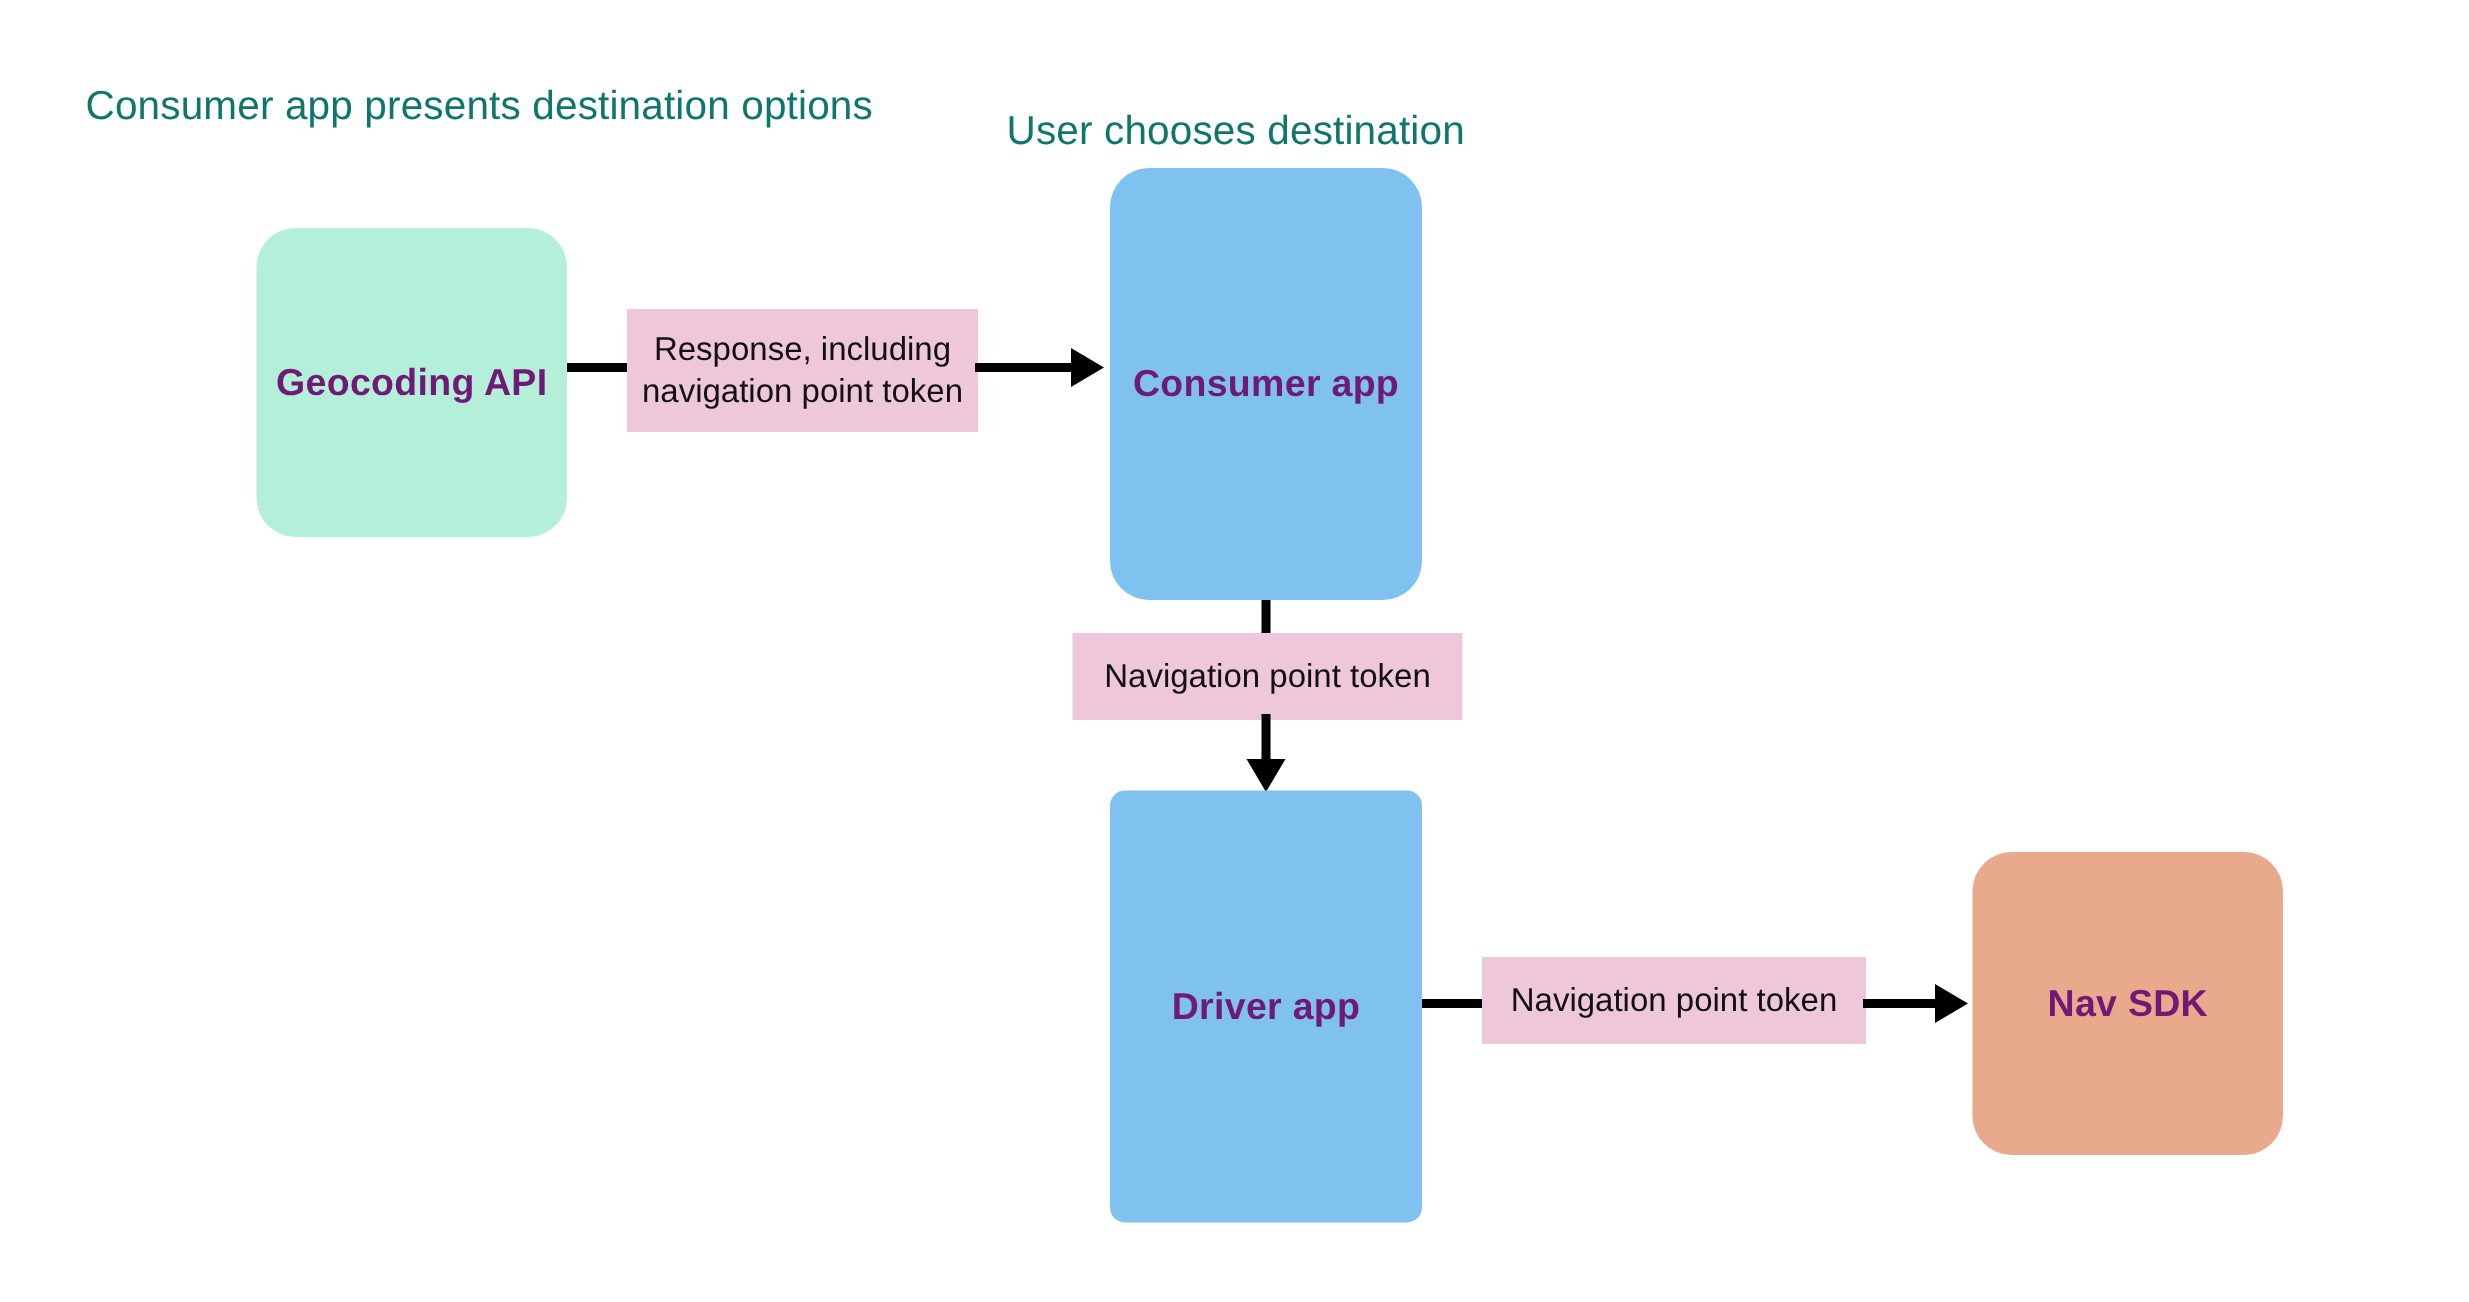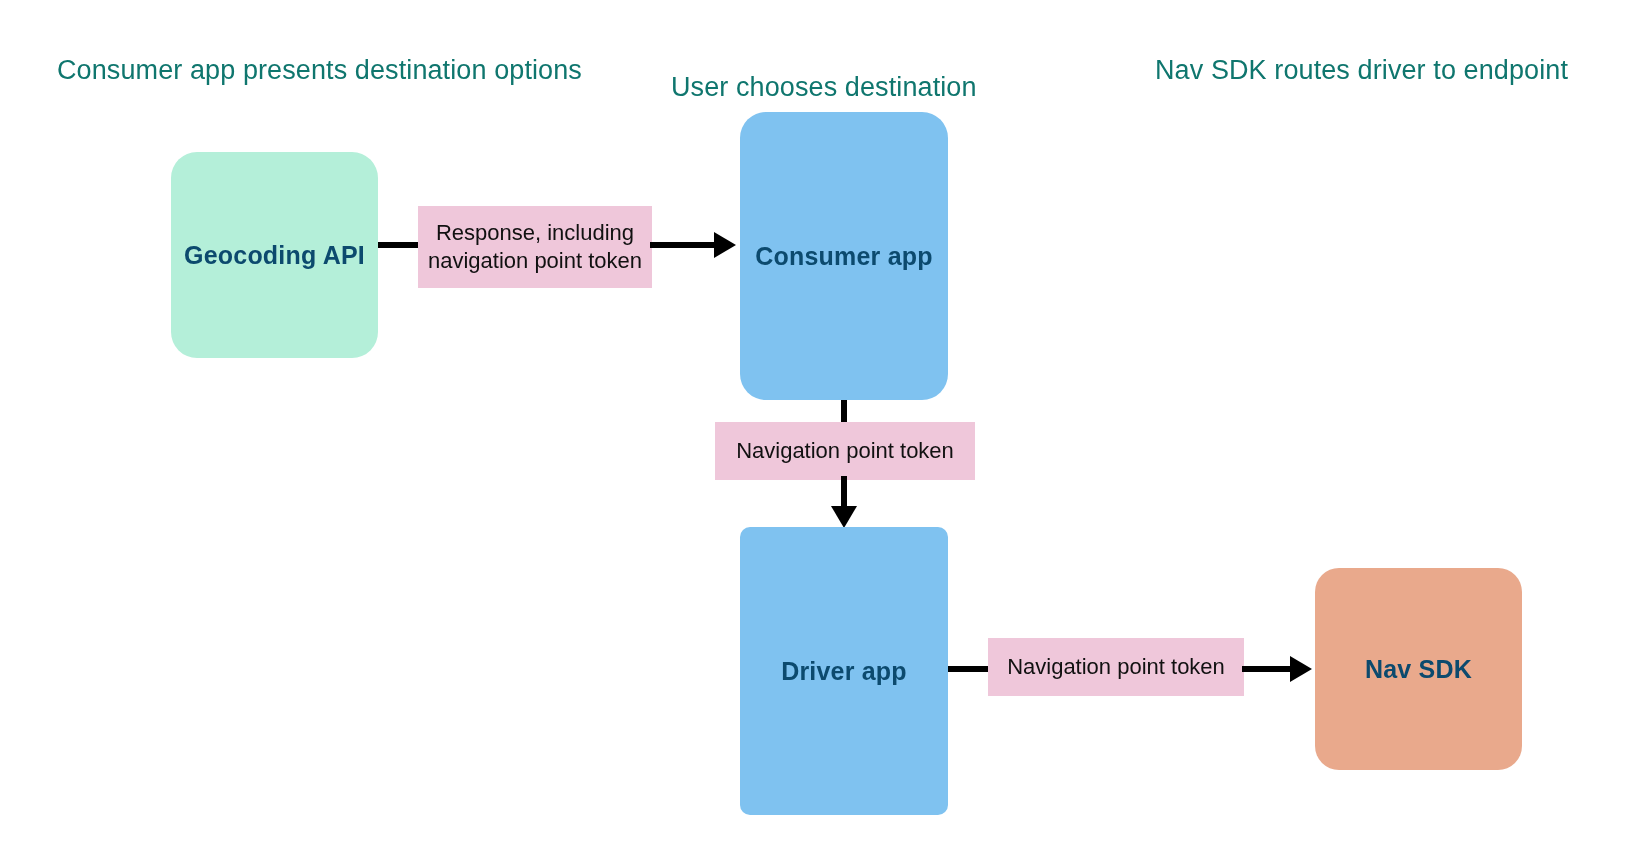--- a/index.html
+++ b/index.html
@@ -35,21 +35,21 @@
     position: absolute;
     display: flex;
     align-items: center;
     justify-content: center;
     border-radius: 26px;
     box-sizing: border-box;
   }
   .node-label {
     font-size: 25px;
     font-weight: 700;
-    color: #0c4a6e;
+    color: #701a75;
     letter-spacing: 0.2px;
     text-align: center;
     white-space: nowrap;
   }
 
   .edge-label {
     position: absolute;
     display: flex;
     align-items: center;
     justify-content: center;
@@ -89,21 +89,20 @@
 </style>
 </head>
 <body>
 
 <div id="canvas">
 
   <div class="column-header" style="left:57px; top:55px;">Consumer app presents destination options</div>
 
   <div class="column-header" style="left:671px; top:55px;margin-top:17px;">User chooses destination</div>
 
-  <div class="column-header" style="left:1155px; top:55px;">Nav SDK routes driver to endpoint</div>
 
   <div class="node" style="left:171px; top:152px; width:207px; height:206px; background:#B4EFD9;">
     <span class="node-label">Geocoding API</span>
   </div>
 
   <div class="connector connector-h" style="left:378px; top:242px; width:42px;"></div>
 
   <div class="edge-label" style="left:418px; top:206px; width:234px; height:82px; background:#EFC7DA;">
     <span class="edge-label-text">Response, including navigation point token</span>
   </div>
@@ -130,17 +129,17 @@
 
   <div class="connector connector-h" style="left:948px; top:666px; width:42px;"></div>
 
   <div class="edge-label" style="left:988px; top:638px; width:256px; height:58px; background:#EFC7DA;">
     <span class="edge-label-text">Navigation point token</span>
   </div>
 
   <div class="connector connector-h" style="left:1242px; top:666px; width:52px;"></div>
   <div class="arrowhead arrowhead-right" style="left:1290px; top:656px;"></div>
 
-  <div class="node" style="left:1315px; top:568px; width:207px; height:202px; background:#E9A98C;border-radius:24px;">
+  <div class="node" style="left:1315px; top:568px; width:207px; height:202px; background:#E9A98C;">
     <span class="node-label">Nav SDK</span>
   </div>
 
 </div>
 
 </body></html>

